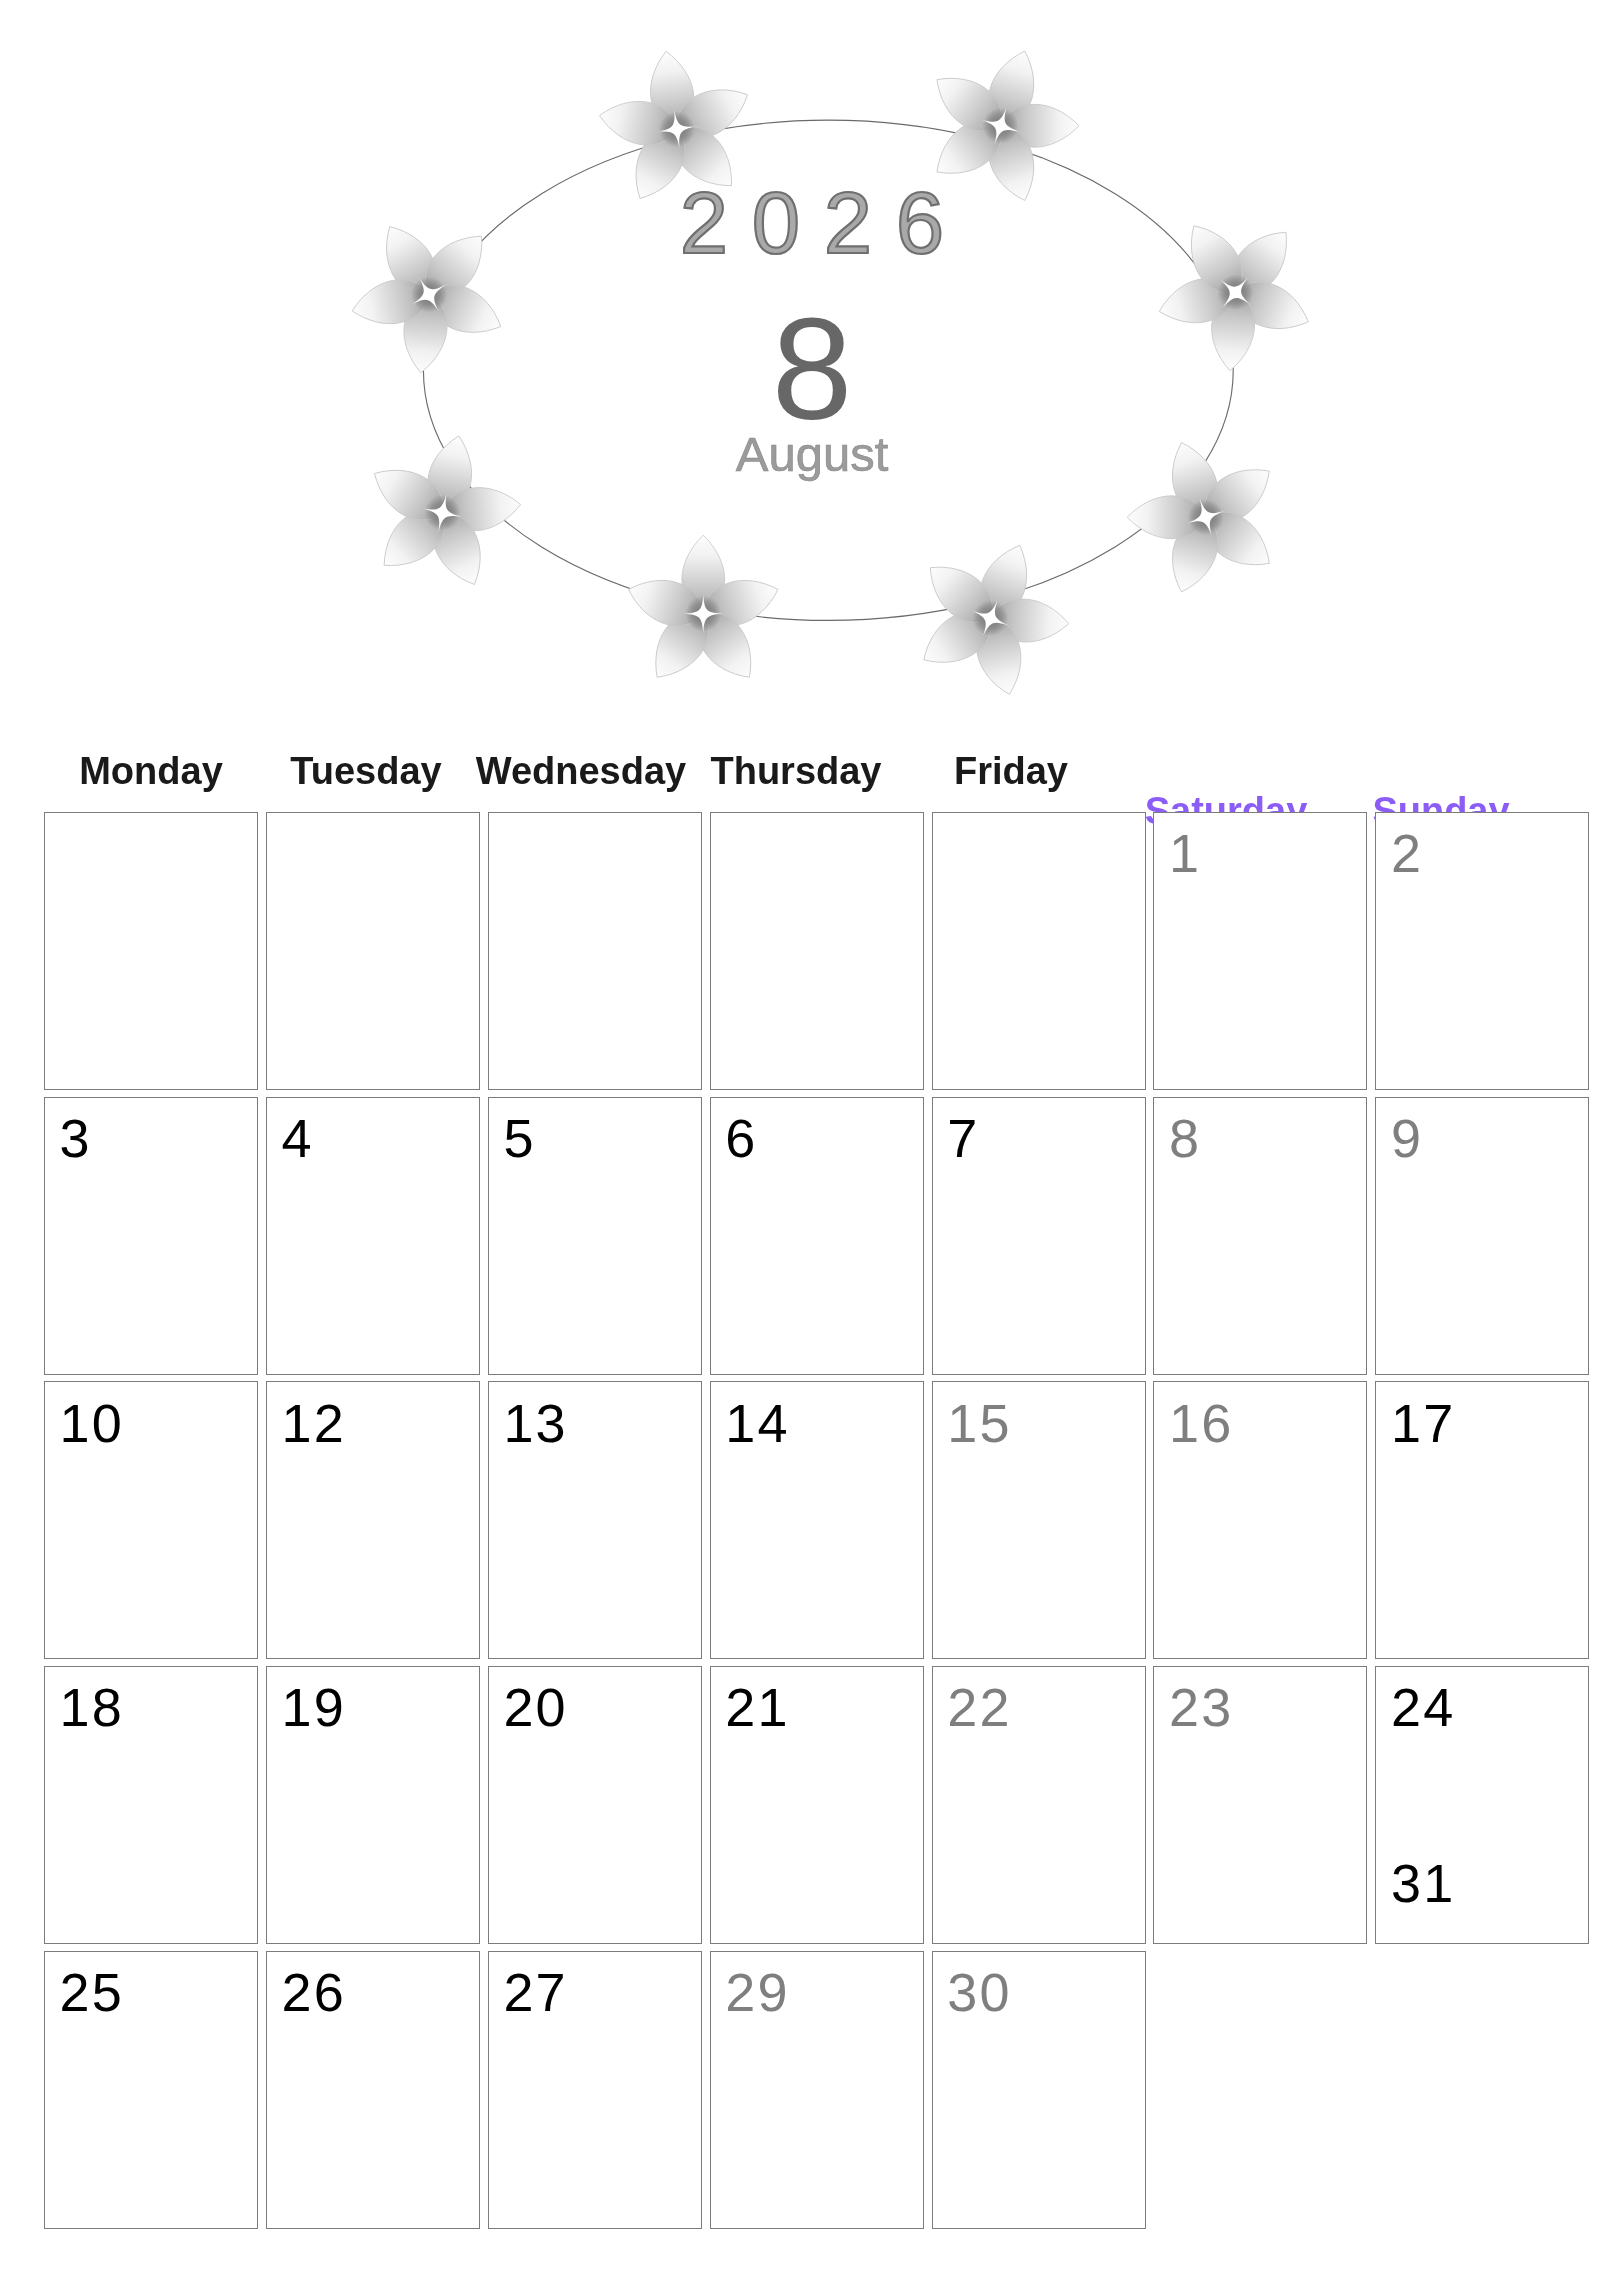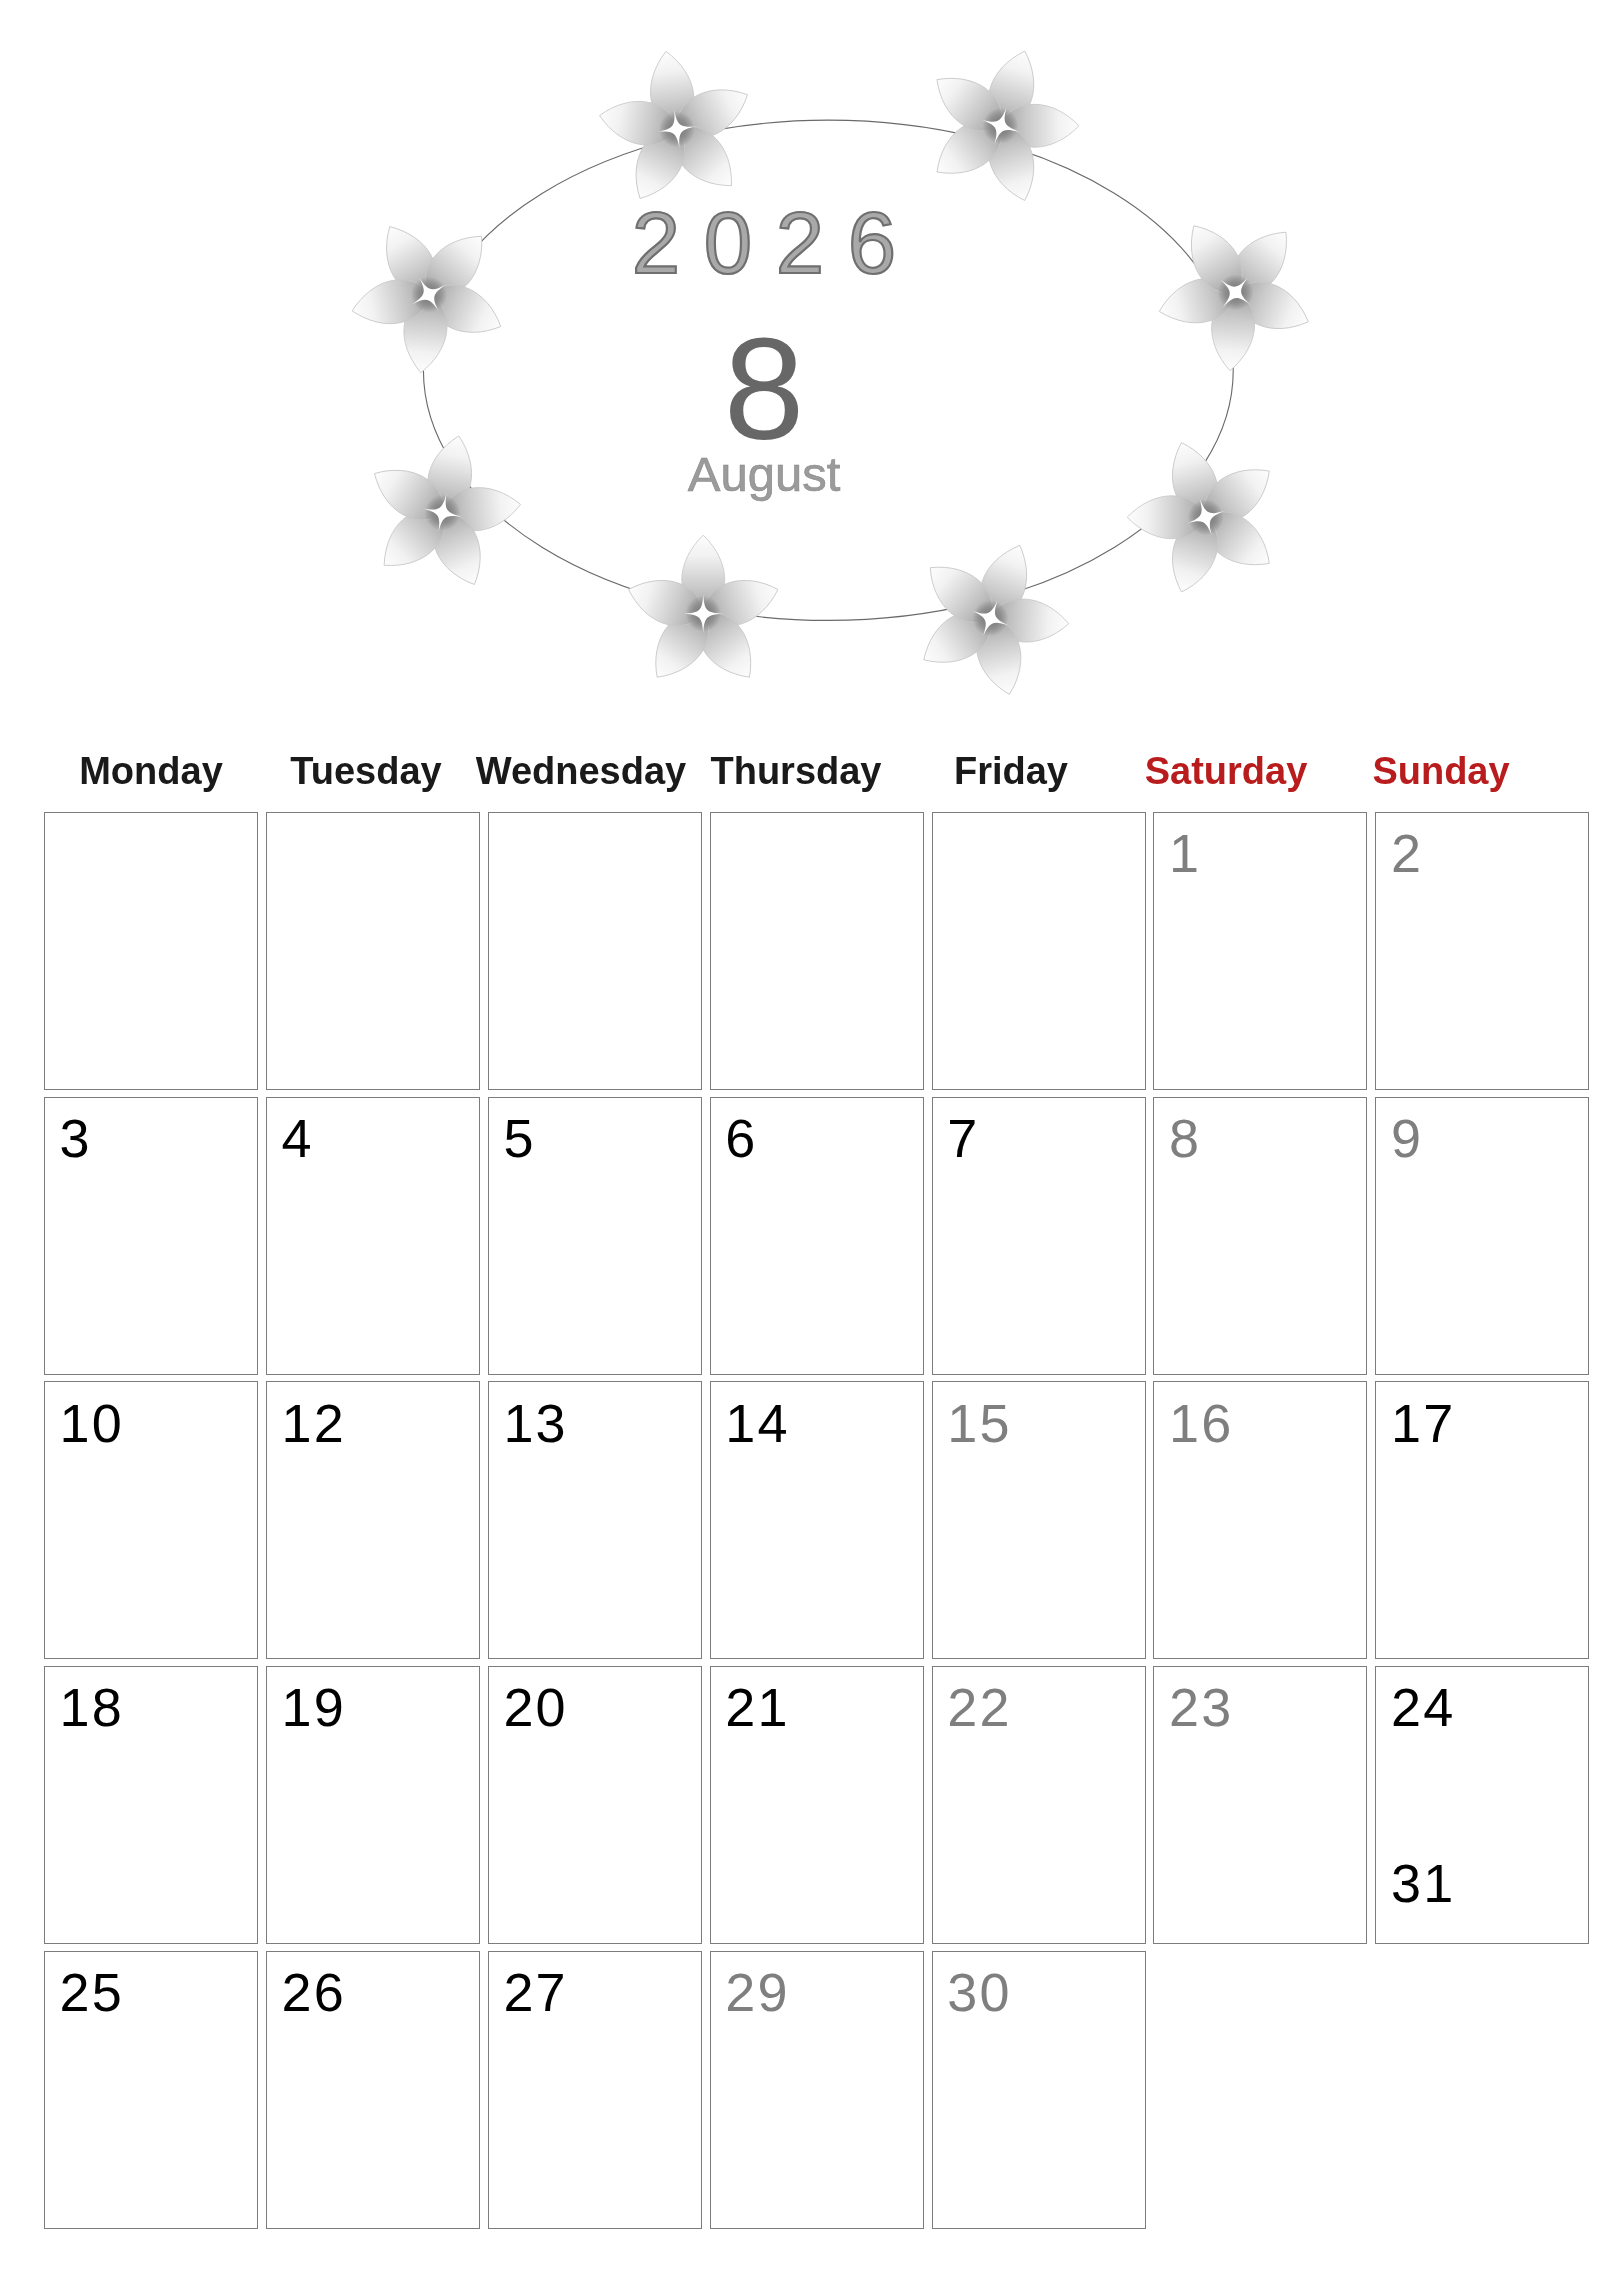--- a/index.html
+++ b/index.html
@@ -5,37 +5,37 @@
   html,body{margin:0;padding:0;background:#ffffff;}
   .page{
     position:relative;
     width:1623px;height:2295px;
     background:#ffffff;
     font-family:"Liberation Sans", sans-serif;
     overflow:hidden;
   }
   
   .wreath-svg{position:absolute;left:0;top:0;}
-  .hdr-text{position:absolute;left:764px;transform:translateX(-50%);line-height:1;white-space:nowrap;margin-top:20px;}
+  .hdr-text{position:absolute;left:812px;transform:translateX(-50%);line-height:1;white-space:nowrap;}
   .year{
     top:179px;font-size:87px;letter-spacing:23.6px;padding-left:23.6px;
     color:#a9a9a9;-webkit-text-stroke:2.2px #6f6f6f;font-weight:400;
   }
   .month-num{top:297px;font-size:145px;color:#676767;}
   .month-name{top:430px;font-size:49px;color:#9b9b9b;-webkit-text-stroke:0.6px #878787;}
   
   .weekday-row{
     position:absolute;left:44px;top:752px;width:1543px;
     display:flex;gap:1px;
   }
   .wd{
     width:214px;text-align:center;
     font-size:38px;font-weight:bold;color:#1a1a1a;line-height:1;
   }
-  .wd.muted{color:#b91c1c;}
+  .wd.muted{color:#8b5cf6;margin-top:40px;}
   
   .calendar-grid{
     position:absolute;left:44px;top:812px;width:1543px;
     display:grid;grid-template-columns:repeat(7,214px);
     grid-auto-rows:278px;gap:6.7px 7.9px;
   }
   .cell{
     box-sizing:border-box;background:#ffffff;
     border:1.7px solid #7c7c7c;
     padding:11.2px 0 0 14.6px;

